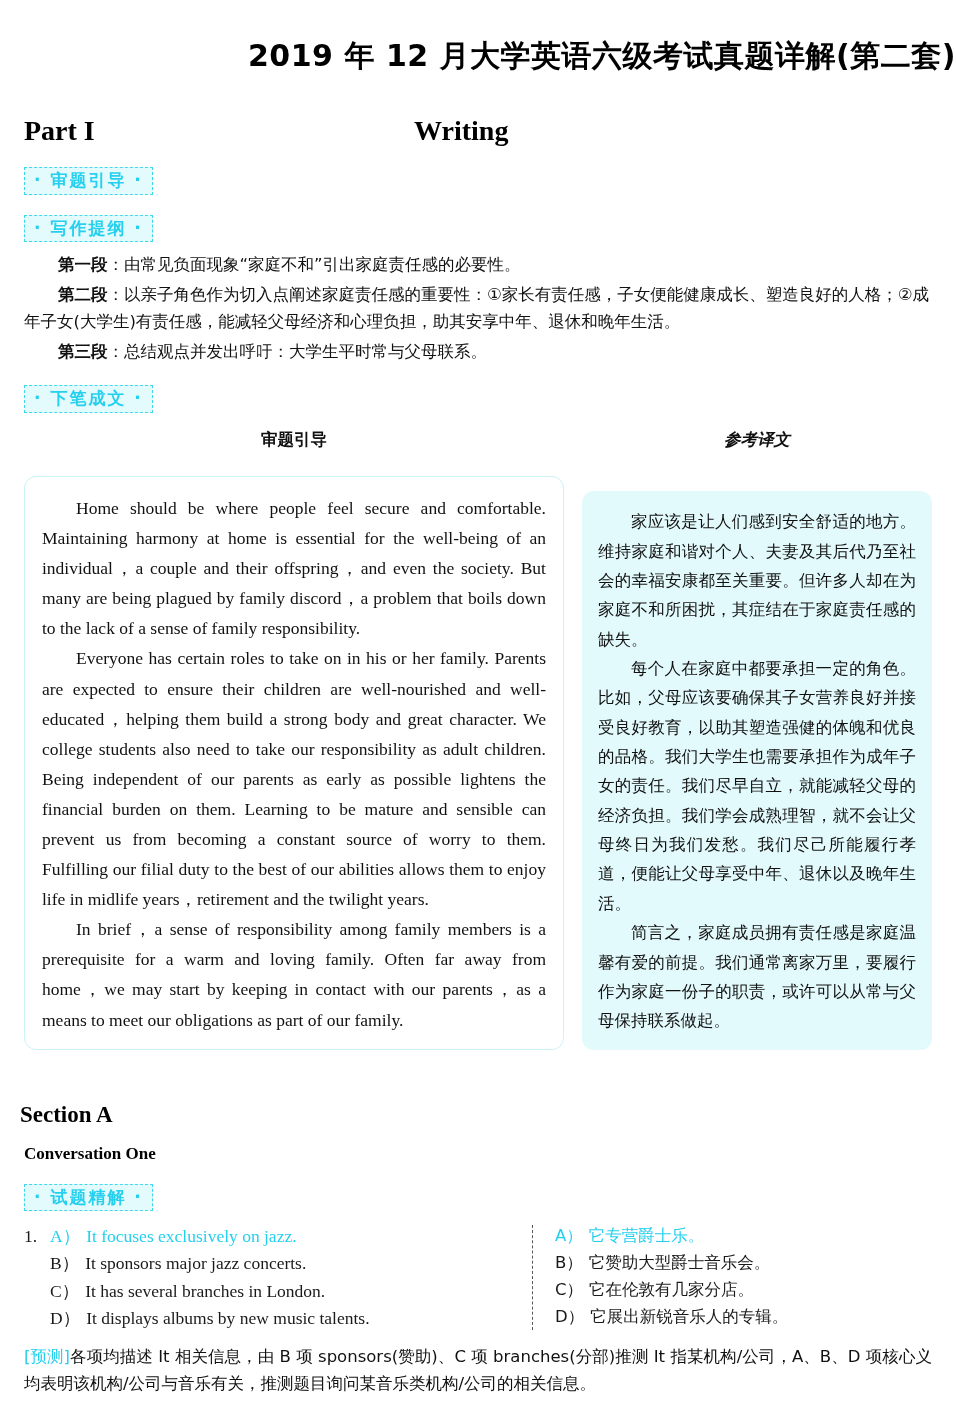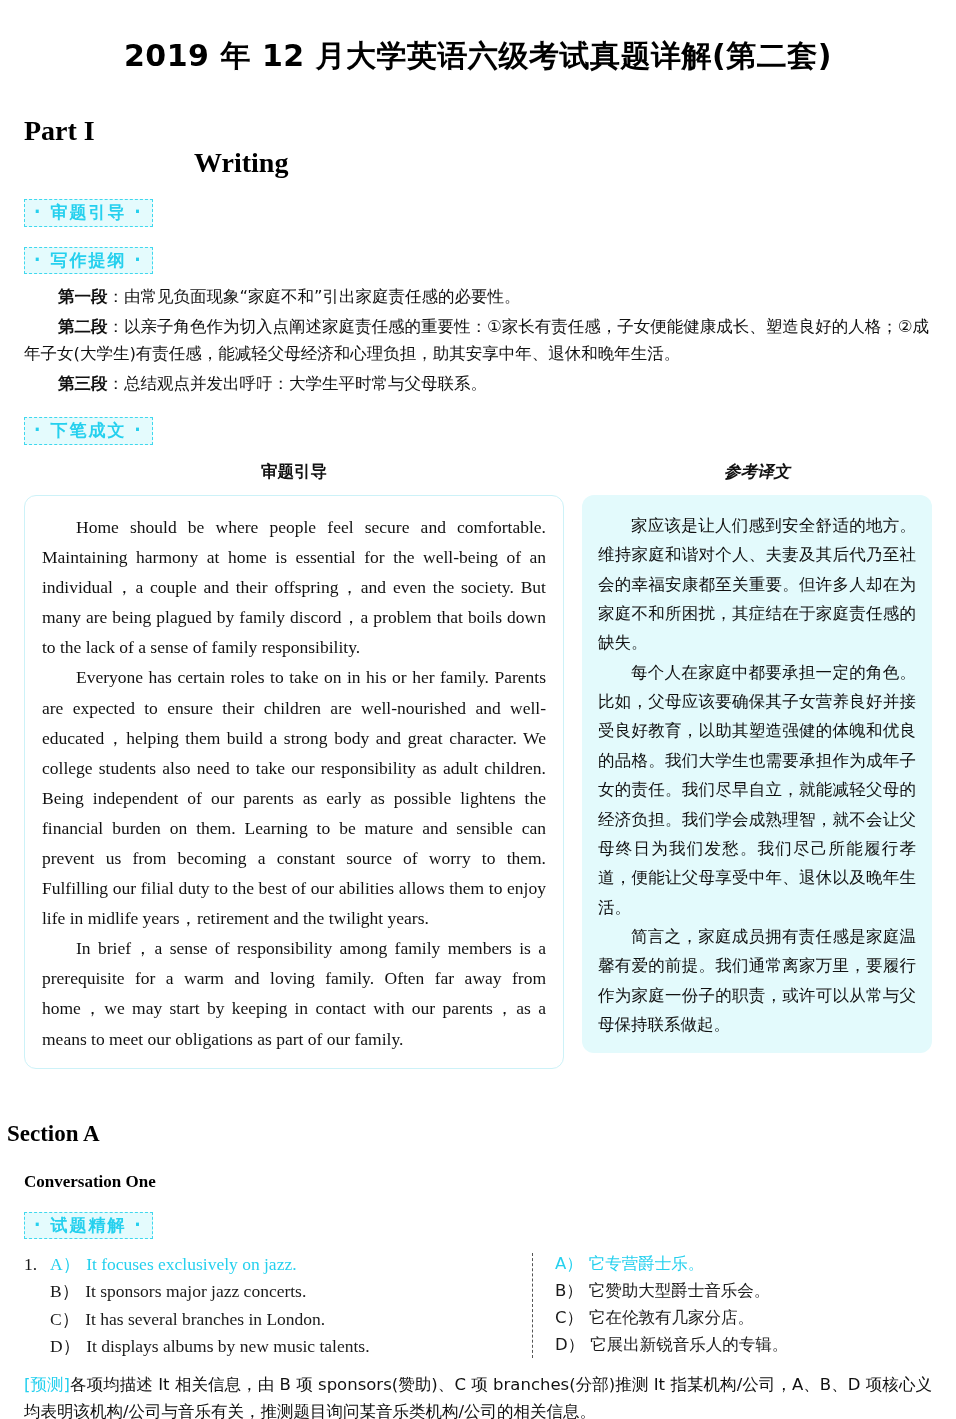--- a/index.html
+++ b/index.html
@@ -18,36 +18,35 @@
   .page {
     position: relative;
     width: 956px;
     height: 1419px;
     padding: 0;
     box-sizing: border-box;
   }
 
   
   .doc-title {
-    text-align: center;
+    text-align: right;
     font-family: "DejaVu Sans", sans-serif;
     font-weight: bold;
     font-size: 30px;
     letter-spacing: 0.5px;
     margin: 36px 0 0 0;
     color: #000;
   }
 
   
   .part-row {
     display: flex;
     align-items: baseline;
     margin: 38px 0 0 0;
     padding: 0 24px;
-    flex-direction: column;
   }
   .part-label {
     font-family: "Liberation Serif", serif;
     font-weight: bold;
     font-size: 28px;
     color: #000;
     width: 220px;
   }
   .part-name {
     font-family: "Liberation Serif", serif;
@@ -103,22 +102,22 @@
     font-size: 16.5px;
     text-align: center;
     color: #111;
   }
   .head-left { width: 540px; }
   .head-right { width: 350px; margin-left: 18px; font-style: italic; }
 
   .essay-row {
     display: flex;
     padding: 0 24px;
-    margin-top: 12px;
-    align-items: flex-start;
+    margin-top: 25px;
+    align-items: flex-end;
   }
   .essay-en {
     width: 540px;
     box-sizing: border-box;
     border: 1.5px solid #cdf2f8;
     border-radius: 12px;
     padding: 16px 17px 14px 17px;
     font-family: "Liberation Serif", serif;
     font-size: 17.5px;
     line-height: 1.72;
@@ -147,30 +146,30 @@
   .essay-cn p {
     margin: 0;
     text-indent: 2em;
   }
 
   
   .section-a {
     font-family: "Liberation Serif", serif;
     font-weight: bold;
     font-size: 23px;
-    padding: 0 7px;
+    padding: 0 20px;
     margin-top: 14px;
     color: #000;
   }
   .conversation-one {
     font-family: "Liberation Serif", serif;
     font-weight: bold;
     font-size: 17px;
     padding: 0 24px;
-    margin-top: 25px;
+    margin-top: 16px;
     color: #000;
   }
 
   
   .q-block {
     display: flex;
     padding: 0 18px 0 24px;
     margin-top: 12px;
     position: relative;
   }

